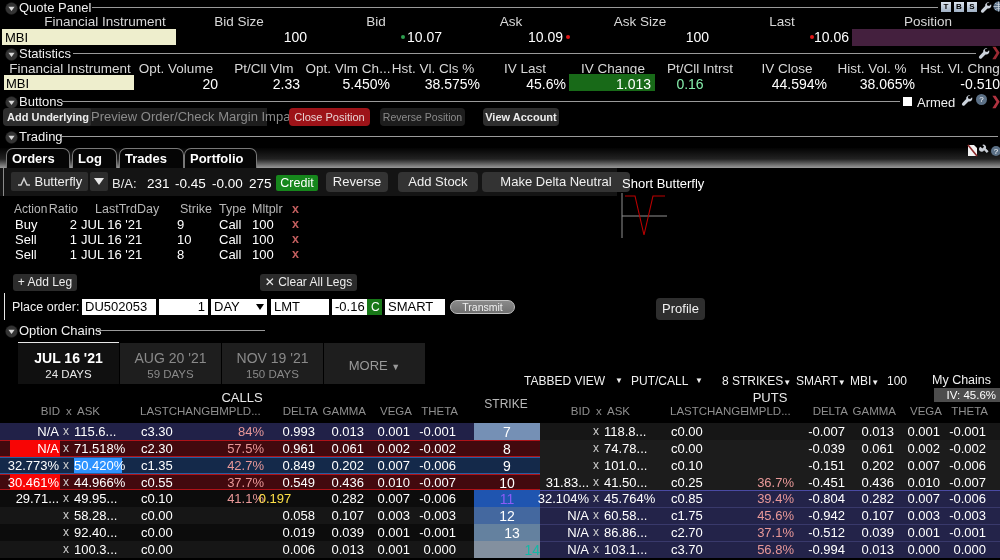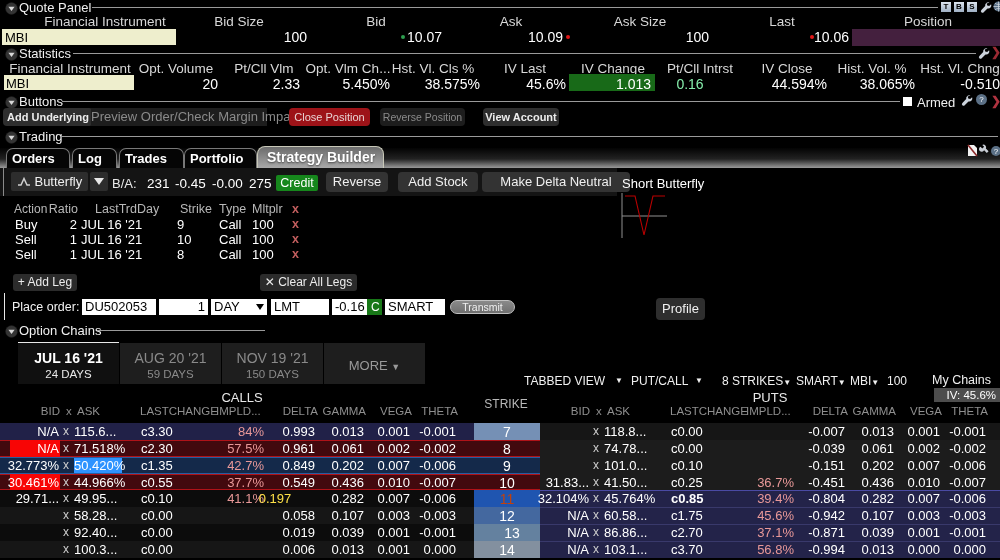--- a/index.html
+++ b/index.html
@@ -96,21 +96,20 @@
       <circle cx="6.5" cy="6.5" r="6" fill="#343434" stroke="#1a1a1a" stroke-width="0.5"></circle>
       <polygon points="3.4,4.8 9.6,4.8 6.5,9" fill="#d8d8d8"></polygon>
     </svg>
     <div class="abs" style="left:19px;top:129px;font-size:13px;color:#f0f0f0;text-align:left;font-weight:normal;">Trading</div>
     <div class="abs" style="left:62px;top:136px;width:936px;height:1px;background:#9a9a9a;"></div>
 <div class="abs" style="left:0px;top:148px;width:1000px;height:20px;background:linear-gradient(180deg,#030303 0%,#222 55%,#9a9a9a 100%);"></div>
 <div class="abs" style="left:6px;top:148px;width:64px;height:20px;background:#050505;border:1px solid #787878;border-bottom:none;border-radius:7px 7px 0 0;color:#fff;font-size:13px;font-weight:bold;line-height:19px;text-indent:5px">Orders</div>
 <div class="abs" style="left:72px;top:148px;width:45px;height:20px;background:#050505;border:1px solid #787878;border-bottom:none;border-radius:7px 7px 0 0;color:#fff;font-size:13px;font-weight:bold;line-height:19px;text-indent:5px">Log</div>
 <div class="abs" style="left:119px;top:148px;width:65px;height:20px;background:#050505;border:1px solid #787878;border-bottom:none;border-radius:7px 7px 0 0;color:#fff;font-size:13px;font-weight:bold;line-height:19px;text-indent:5px">Trades</div>
 <div class="abs" style="left:184px;top:148px;width:73px;height:20px;background:#050505;border:1px solid #787878;border-bottom:none;border-radius:7px 7px 0 0;color:#fff;font-size:13px;font-weight:bold;line-height:19px;text-indent:5px">Portfolio</div>
-<div class="abs" style="left:257px;top:146px;width:127px;height:22px;background:linear-gradient(180deg,#6b6b6b,#a9a9a9);border:1px solid #c8c8b8;border-bottom:none;border-radius:8px 8px 0 0;color:#fff;font-size:14px;font-weight:bold;line-height:21px;text-indent:9px;text-shadow:0 1px 2px #444">Strategy Builder</div>
 <svg class="abs" style="left:967px;top:144px" width="34" height="13" viewBox="0 0 34 13">
 <path d="M1 1 h6 l3 3 v8 h-9 z" fill="#f2f2f2"></path>
       <line x1="1" y1="1" x2="10" y2="12" stroke="#8c2a2a" stroke-width="1.6"></line>
 <path d="M15 3 a3 3 0 1 0 4 4 l3 3 2-2 -3-3 a3 3 0 0 0-4-4 l2 2 -2 2 z" fill="#c9ced6" transform="translate(0,0) scale(0.9)"></path>
 <circle cx="29" cy="7" r="5" fill="#5b7086"></circle>
       <text x="29" y="10" font-size="8" fill="#fff" text-anchor="middle">?</text>
 </svg>
 <div class="abs" style="left:0px;top:168px;width:617px;height:28px;background:#141414;"></div>
 <div class="abs" style="left:3px;top:168px;width:1px;height:28px;background:#8a8a8a;"></div>
 <div class="abs" style="left:11px;top:172px;width:77px;height:19px;background:#2d2d2d;border-radius:2px;color:#f0f0f0;font-size:13px;font-weight:normal;line-height:19px;text-align:center;"><svg width="14" height="13" viewBox="0 0 14 13" style="vertical-align:-2px">
@@ -334,25 +333,25 @@
     <div class="abs" style="left:906px;top:475px;width:80px;font-size:13px;color:#fff;text-align:right;font-weight:normal;">-0.007</div>
 <div class="abs" style="left:-21px;top:491px;width:80px;font-size:13px;color:#fff;text-align:right;font-weight:normal;">29.71...</div>
     <div class="abs" style="left:63px;top:491px;font-size:12px;color:#cfcfcf;text-align:left;font-weight:normal;">x</div>
     <div class="abs" style="left:74px;top:491px;font-size:13px;color:#fff;text-align:left;font-weight:normal;">49.95...</div>
     <div class="abs" style="left:141px;top:491px;font-size:13px;color:#fff;text-align:left;font-weight:normal;">c0.10</div>
     <div class="abs" style="left:184px;top:491px;width:80px;font-size:13px;color:#e89898;text-align:right;font-weight:normal;">41.1%</div>
     <div class="abs" style="left:235px;top:491px;width:80px;font-size:13px;color:#fde047;text-align:center;font-weight:normal;">0.197</div>
     <div class="abs" style="left:284px;top:491px;width:80px;font-size:13px;color:#fff;text-align:right;font-weight:normal;">0.282</div>
     <div class="abs" style="left:330px;top:491px;width:80px;font-size:13px;color:#fff;text-align:right;font-weight:normal;">0.007</div>
     <div class="abs" style="left:376px;top:491px;width:80px;font-size:13px;color:#fff;text-align:right;font-weight:normal;">-0.006</div>
-<div class="abs" style="left:474px;top:491px;width:66px;font-size:14px;color:#c2410c;text-align:center;font-weight:normal;">11</div>
+<div class="abs" style="left:474px;top:491px;width:66px;font-size:14px;color:#8b5cf6;text-align:center;font-weight:normal;">11</div>
 <div class="abs" style="left:509px;top:491px;width:80px;font-size:13px;color:#fff;text-align:right;font-weight:normal;">32.104%</div>
     <div class="abs" style="left:593px;top:491px;font-size:12px;color:#cfcfcf;text-align:left;font-weight:normal;">x</div>
     <div class="abs" style="left:604px;top:491px;font-size:13px;color:#fff;text-align:left;font-weight:normal;">45.764%</div>
-    <div class="abs" style="left:671px;top:491px;font-size:13px;color:#fff;text-align:left;font-weight:bold;">c0.85</div>
+    <div class="abs" style="left:671px;top:491px;font-size:13px;color:#fff;text-align:left;font-weight:normal;">c0.85</div>
     <div class="abs" style="left:714px;top:491px;width:80px;font-size:13px;color:#e89898;text-align:right;font-weight:normal;">39.4%</div>
     <div class="abs" style="left:765px;top:491px;width:80px;font-size:13px;color:#fff;text-align:right;font-weight:normal;">-0.804</div>
     <div class="abs" style="left:814px;top:491px;width:80px;font-size:13px;color:#fff;text-align:right;font-weight:normal;">0.282</div>
     <div class="abs" style="left:860px;top:491px;width:80px;font-size:13px;color:#fff;text-align:right;font-weight:normal;">0.007</div>
     <div class="abs" style="left:906px;top:491px;width:80px;font-size:13px;color:#fff;text-align:right;font-weight:normal;">-0.006</div>
 <div class="abs" style="left:63px;top:508px;font-size:12px;color:#cfcfcf;text-align:left;font-weight:normal;">x</div>
     <div class="abs" style="left:74px;top:508px;font-size:13px;color:#fff;text-align:left;font-weight:normal;">58.28...</div>
     <div class="abs" style="left:141px;top:508px;font-size:13px;color:#fff;text-align:left;font-weight:normal;">c0.00</div>
     <div class="abs" style="left:235px;top:508px;width:80px;font-size:13px;color:#fff;text-align:right;font-weight:normal;">0.058</div>
     <div class="abs" style="left:284px;top:508px;width:80px;font-size:13px;color:#fff;text-align:right;font-weight:normal;">0.107</div>
@@ -374,32 +373,32 @@
     <div class="abs" style="left:235px;top:525px;width:80px;font-size:13px;color:#fff;text-align:right;font-weight:normal;">0.019</div>
     <div class="abs" style="left:284px;top:525px;width:80px;font-size:13px;color:#fff;text-align:right;font-weight:normal;">0.039</div>
     <div class="abs" style="left:330px;top:525px;width:80px;font-size:13px;color:#fff;text-align:right;font-weight:normal;">0.001</div>
     <div class="abs" style="left:376px;top:525px;width:80px;font-size:13px;color:#fff;text-align:right;font-weight:normal;">-0.001</div>
 <div class="abs" style="left:474px;top:525px;width:76px;font-size:14px;color:#fff;text-align:center;font-weight:normal;">13</div>
 <div class="abs" style="left:509px;top:525px;width:80px;font-size:13px;color:#fff;text-align:right;font-weight:normal;">N/A</div>
     <div class="abs" style="left:593px;top:525px;font-size:12px;color:#cfcfcf;text-align:left;font-weight:normal;">x</div>
     <div class="abs" style="left:604px;top:525px;font-size:13px;color:#fff;text-align:left;font-weight:normal;">86.86...</div>
     <div class="abs" style="left:671px;top:525px;font-size:13px;color:#fff;text-align:left;font-weight:normal;">c2.70</div>
     <div class="abs" style="left:714px;top:525px;width:80px;font-size:13px;color:#e89898;text-align:right;font-weight:normal;">37.1%</div>
-    <div class="abs" style="left:765px;top:525px;width:80px;font-size:13px;color:#fff;text-align:right;font-weight:normal;">-0.871</div>
+    <div class="abs" style="left:765px;top:525px;width:80px;font-size:13px;color:#fff;text-align:right;font-weight:normal;">-0.512</div>
     <div class="abs" style="left:814px;top:525px;width:80px;font-size:13px;color:#fff;text-align:right;font-weight:normal;">0.039</div>
     <div class="abs" style="left:860px;top:525px;width:80px;font-size:13px;color:#fff;text-align:right;font-weight:normal;">0.001</div>
     <div class="abs" style="left:906px;top:525px;width:80px;font-size:13px;color:#fff;text-align:right;font-weight:normal;">-0.001</div>
 <div class="abs" style="left:63px;top:542px;font-size:12px;color:#cfcfcf;text-align:left;font-weight:normal;">x</div>
     <div class="abs" style="left:74px;top:542px;font-size:13px;color:#fff;text-align:left;font-weight:normal;">100.3...</div>
     <div class="abs" style="left:141px;top:542px;font-size:13px;color:#fff;text-align:left;font-weight:normal;">c0.00</div>
     <div class="abs" style="left:235px;top:542px;width:80px;font-size:13px;color:#fff;text-align:right;font-weight:normal;">0.006</div>
     <div class="abs" style="left:284px;top:542px;width:80px;font-size:13px;color:#fff;text-align:right;font-weight:normal;">0.013</div>
     <div class="abs" style="left:330px;top:542px;width:80px;font-size:13px;color:#fff;text-align:right;font-weight:normal;">0.001</div>
     <div class="abs" style="left:376px;top:542px;width:80px;font-size:13px;color:#fff;text-align:right;font-weight:normal;">0.000</div>
-<div class="abs" style="left:474px;top:542px;width:66px;font-size:14px;color:#ffffff;text-align:center;font-weight:normal;">14</div>
+<div class="abs" style="left:474px;top:542px;width:66px;font-size:14px;color:#14b8a6;text-align:right;font-weight:normal;">14</div>
 <div class="abs" style="left:509px;top:542px;width:80px;font-size:13px;color:#fff;text-align:right;font-weight:normal;">N/A</div>
     <div class="abs" style="left:593px;top:542px;font-size:12px;color:#cfcfcf;text-align:left;font-weight:normal;">x</div>
     <div class="abs" style="left:604px;top:542px;font-size:13px;color:#fff;text-align:left;font-weight:normal;">103.1...</div>
     <div class="abs" style="left:671px;top:542px;font-size:13px;color:#fff;text-align:left;font-weight:normal;">c3.70</div>
     <div class="abs" style="left:714px;top:542px;width:80px;font-size:13px;color:#e89898;text-align:right;font-weight:normal;">56.8%</div>
     <div class="abs" style="left:765px;top:542px;width:80px;font-size:13px;color:#fff;text-align:right;font-weight:normal;">-0.994</div>
     <div class="abs" style="left:814px;top:542px;width:80px;font-size:13px;color:#fff;text-align:right;font-weight:normal;">0.013</div>
     <div class="abs" style="left:860px;top:542px;width:80px;font-size:13px;color:#fff;text-align:right;font-weight:normal;">0.000</div>
     <div class="abs" style="left:906px;top:542px;width:80px;font-size:13px;color:#fff;text-align:right;font-weight:normal;">0.000</div>
 </div>

